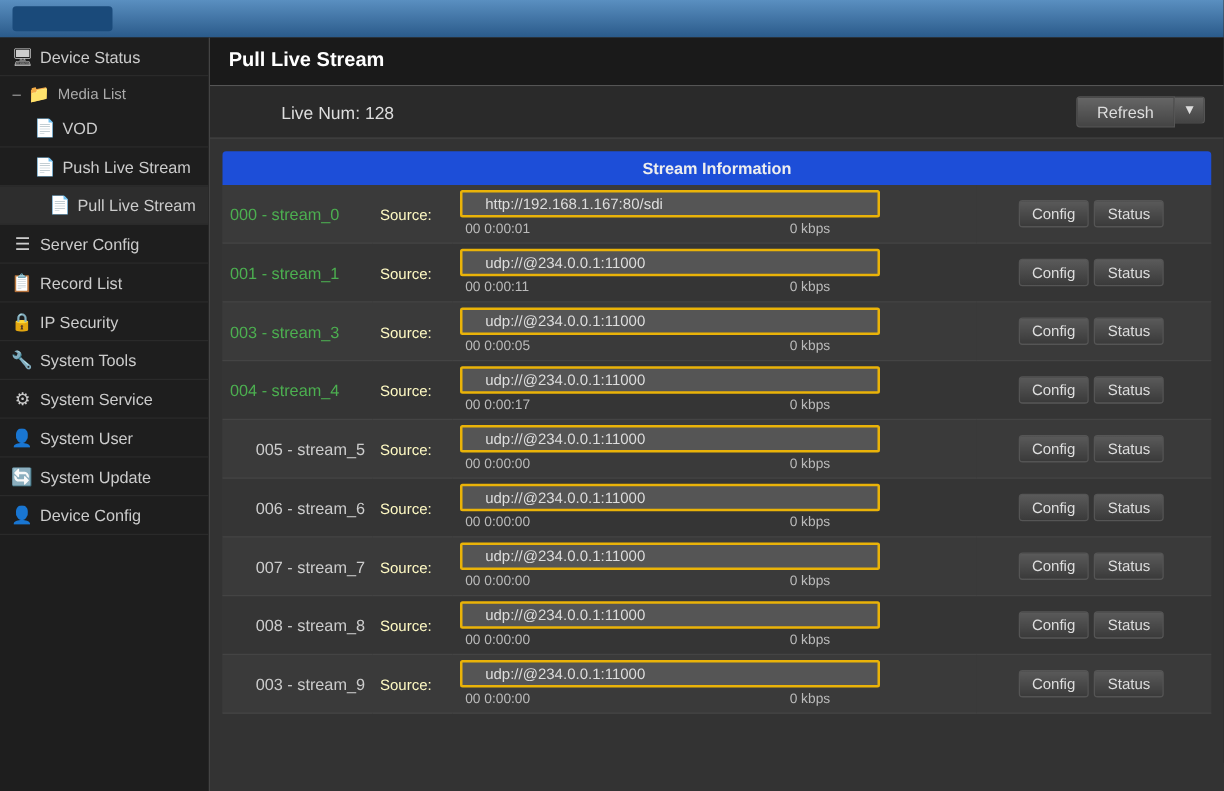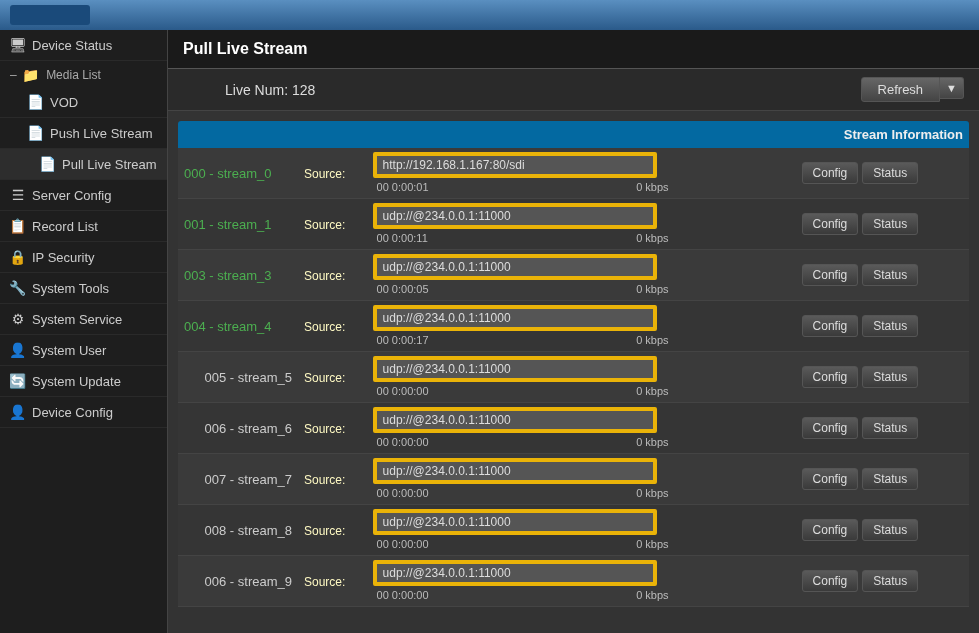--- a/index.html
+++ b/index.html
@@ -134,22 +134,22 @@
       border-radius: 0 3px 3px 0;
     }
 
     
     .stream-area {
       flex: 1;
       overflow-y: auto;
       padding: 10px;
     }
     .stream-table-header {
-      background: #0369a1;
-      text-align: right;
+      background: #1d4ed8;
+      text-align: center;
       padding: 6px;
       color: #eee;
       font-size: 13px;
       font-weight: bold;
       border-radius: 3px 3px 0 0;
     }
     .stream-table {
       width: 100%;
       border-collapse: collapse;
       background: #3a3a3a;
@@ -177,25 +177,25 @@
       text-align: right;
     }
     .source-label {
       color: #fef9c3;
       font-size: 12px;
       white-space: nowrap;
       text-align: right;
     }
     .source-url {
       background: #555;
-      border: 4px solid #eab308;
+      border: 2px solid #eab308;
       color: #ddd;
-      padding: 2px 6px;
+      padding: 2px 18px;
       font-size: 12px;
-      width: 284px;
+      width: 336px;
       border-radius: 2px;
       display: block;
       margin-bottom: 2px;
     }
     .source-time-row {
       display: flex;
       justify-content: space-between;
       align-items: flex-start;
       padding: 1px 4px;
       color: #bbb;
@@ -471,21 +471,21 @@
         </div>
       </td>
       <td>
         <div class="action-btns">
           <button class="config-btn">Config</button>
           <button class="status-btn">Status</button>
         </div>
       </td>
     </tr>
             <tr class="stream-row">
-      <td class="stream-name-inactive">006 - stream_9</td>
+      <td class="stream-name-inactive">003 - stream_9</td>
       <td>
         <span class="source-label">Source:</span>
       </td>
       <td>
         <input class="source-url" type="text" value="udp://@234.0.0.1:11000" readonly="" style="">
         <div class="source-time-row">
           <span>00 0:00:00</span>
           <span>0 kbps</span>
         </div>
       </td>

